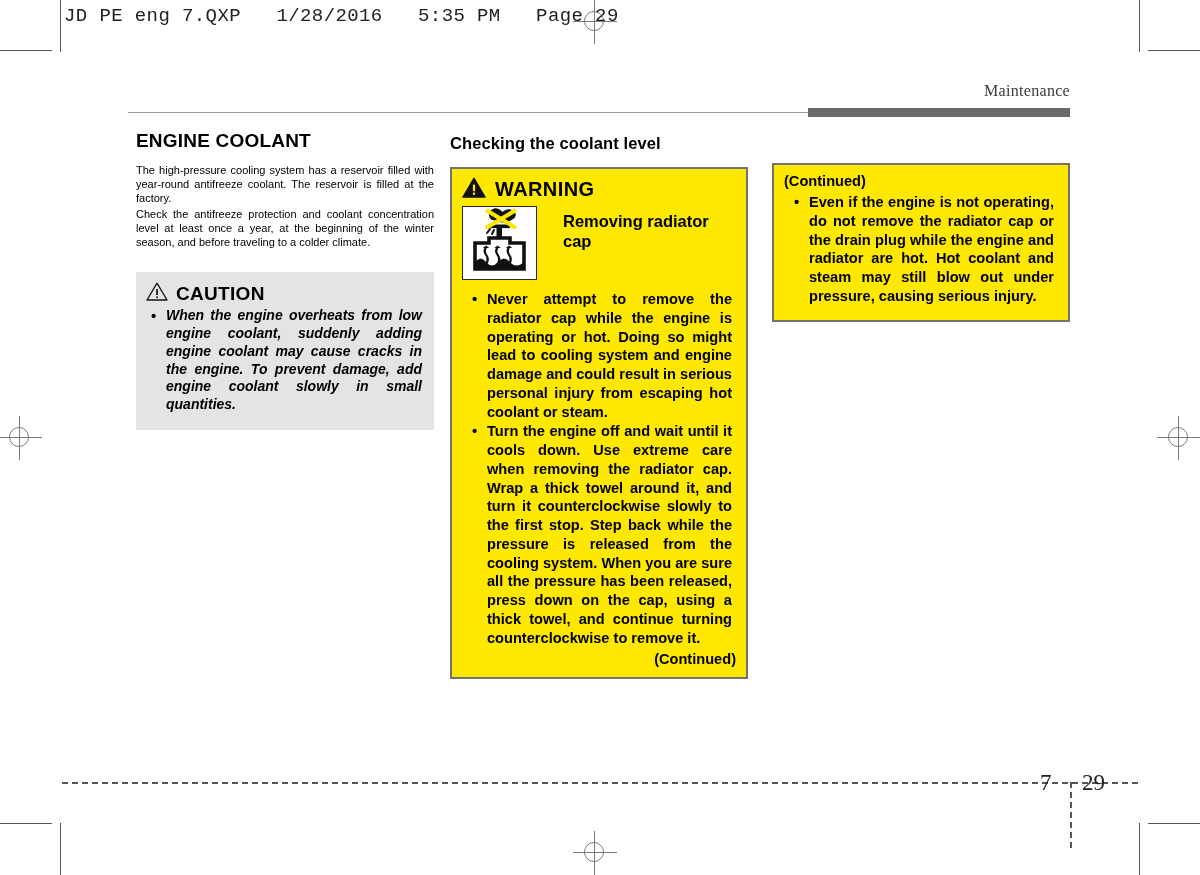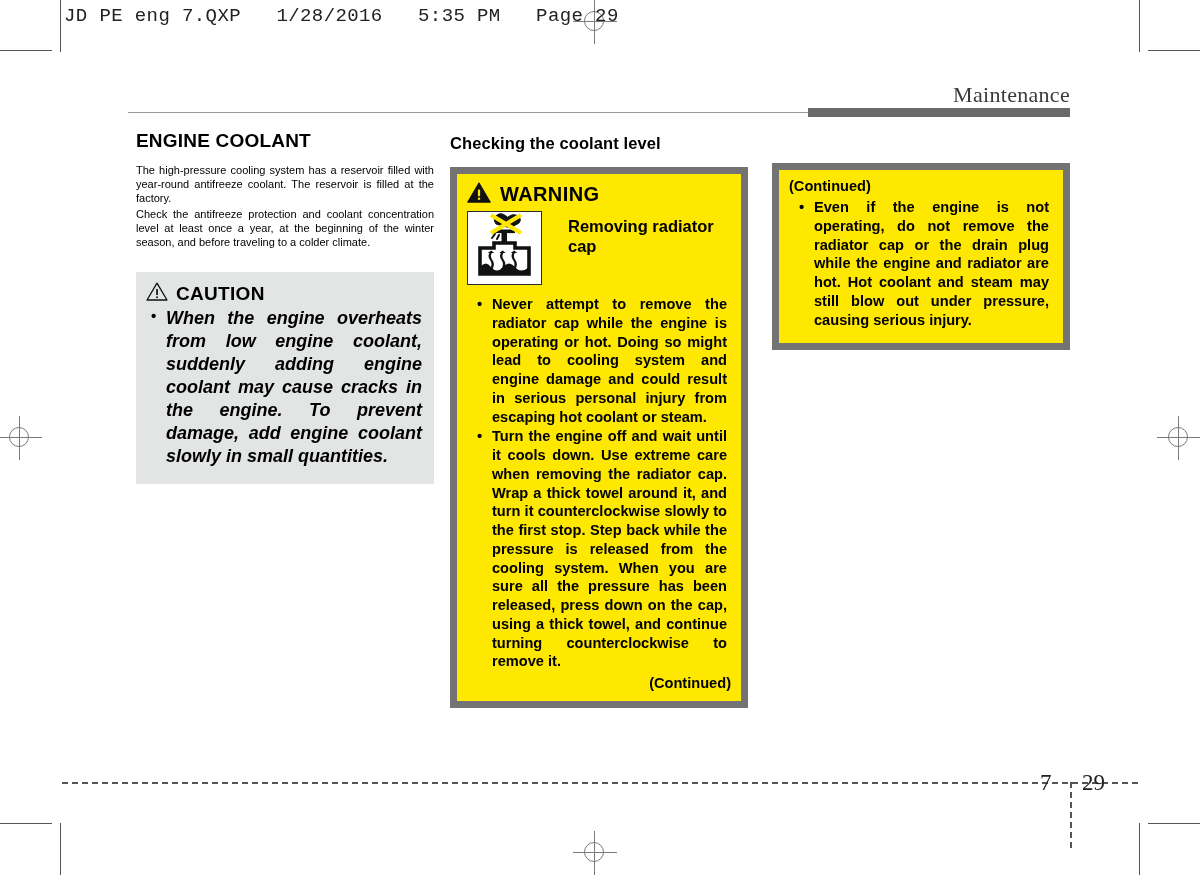--- a/index.html
+++ b/index.html
@@ -59,21 +59,21 @@
     font-size: 19px;
     letter-spacing: 0.4px;
     color: #222;
     white-space: pre;
   }
   .section-title {
     position: absolute;
     right: 130px;
     top: 82px;
     font-family: "Liberation Serif", "DejaVu Serif", serif;
-    font-size: 22px;
+    font-size: 16px;
     color: #3b3b3b;
     letter-spacing: 0.3px;
   }
   .head-rule-thin {
     position: absolute;
     left: 128px;
     top: 112px;
     width: 942px;
     height: 1px;
     background: #9a9a9a;
@@ -137,41 +137,41 @@
   }
   ul.notelist {
     list-style: none;
     margin: 0;
     padding: 0;
   }
   ul.notelist li {
     position: relative;
     padding-left: 20px;
     margin-bottom: 2px;
-    font-size: 18px;
+    font-size: 14px;
     line-height: 1.28;
     font-weight: bold;
     font-style: italic;
     text-align: justify;
     text-justify: inter-word;
   }
   ul.notelist li::before {
     content: "\2022";
     position: absolute;
     left: 5px;
     top: -1px;
     font-size: 15px;
     font-style: normal;
     font-weight: bold;
   }
 
   
   .warn-box {
     background: #ffe800;
-    border: 7px solid #737373;
+    border: 2px solid #737373;
     box-sizing: border-box;
     padding: 8px 10px 10px 10px;
   }
   .warn-head {
     display: flex;
     align-items: center;
     gap: 9px;
     margin-bottom: 4px;
   }
   .warn-head .label {

